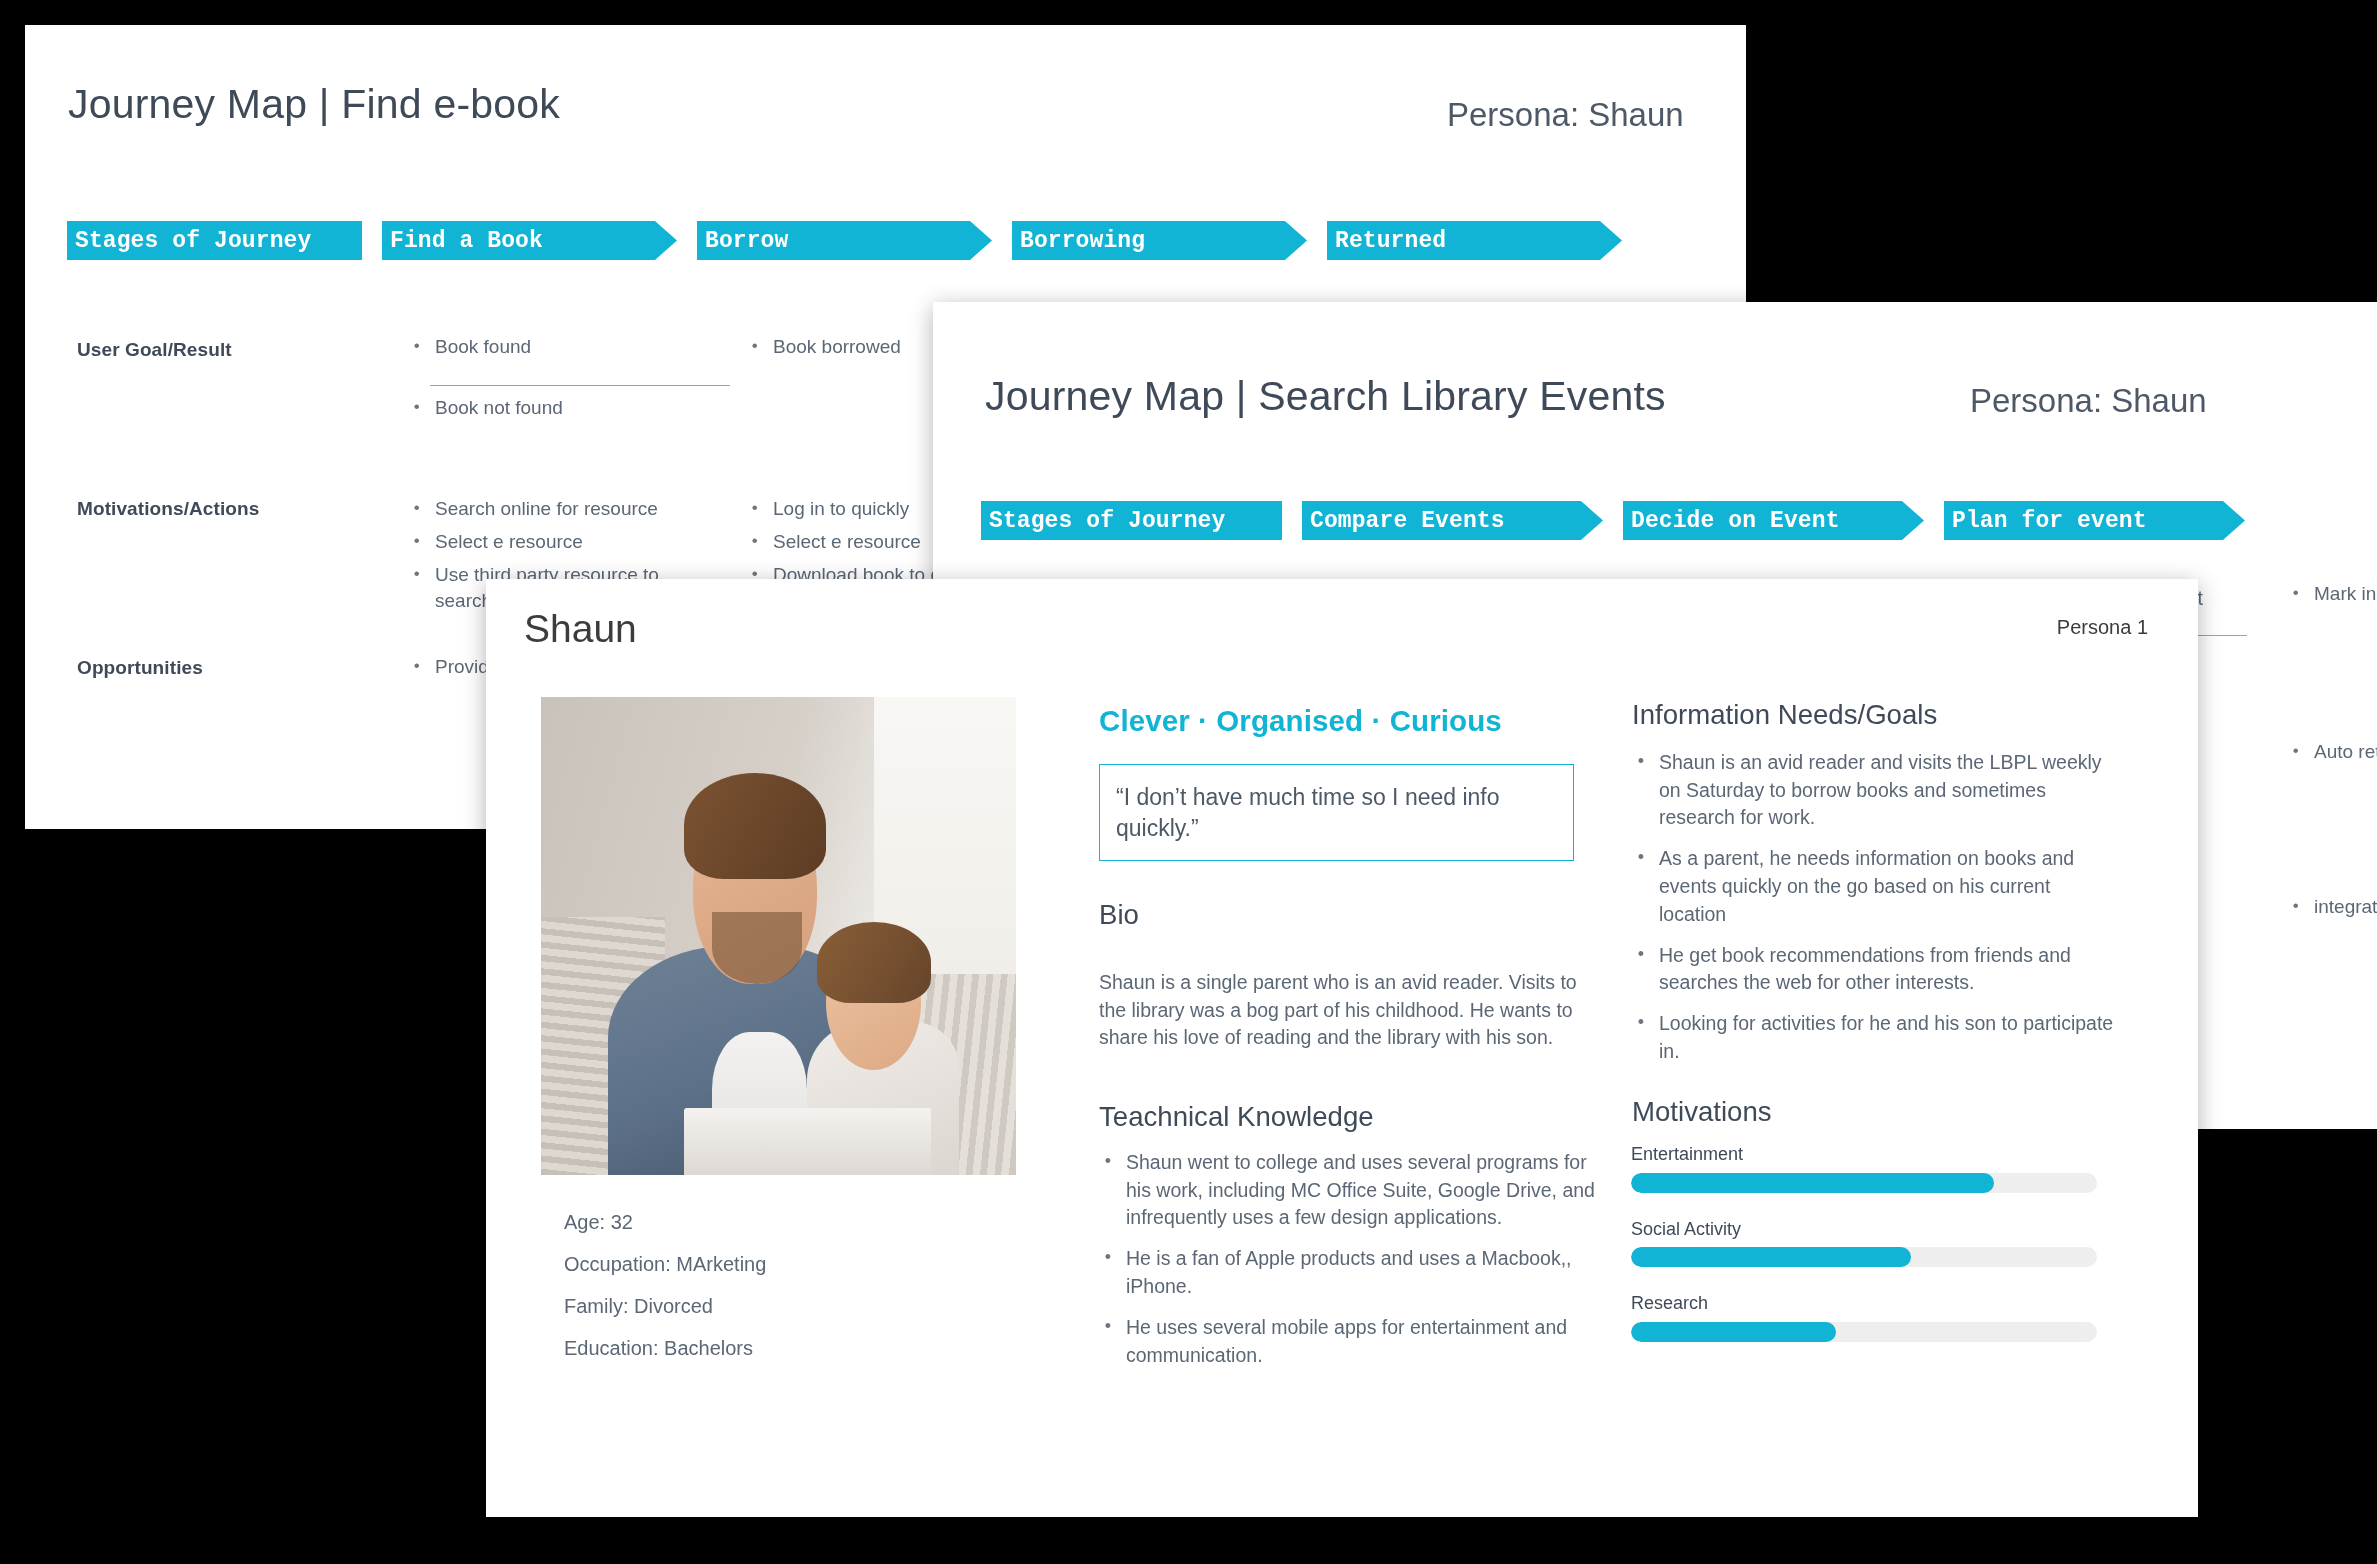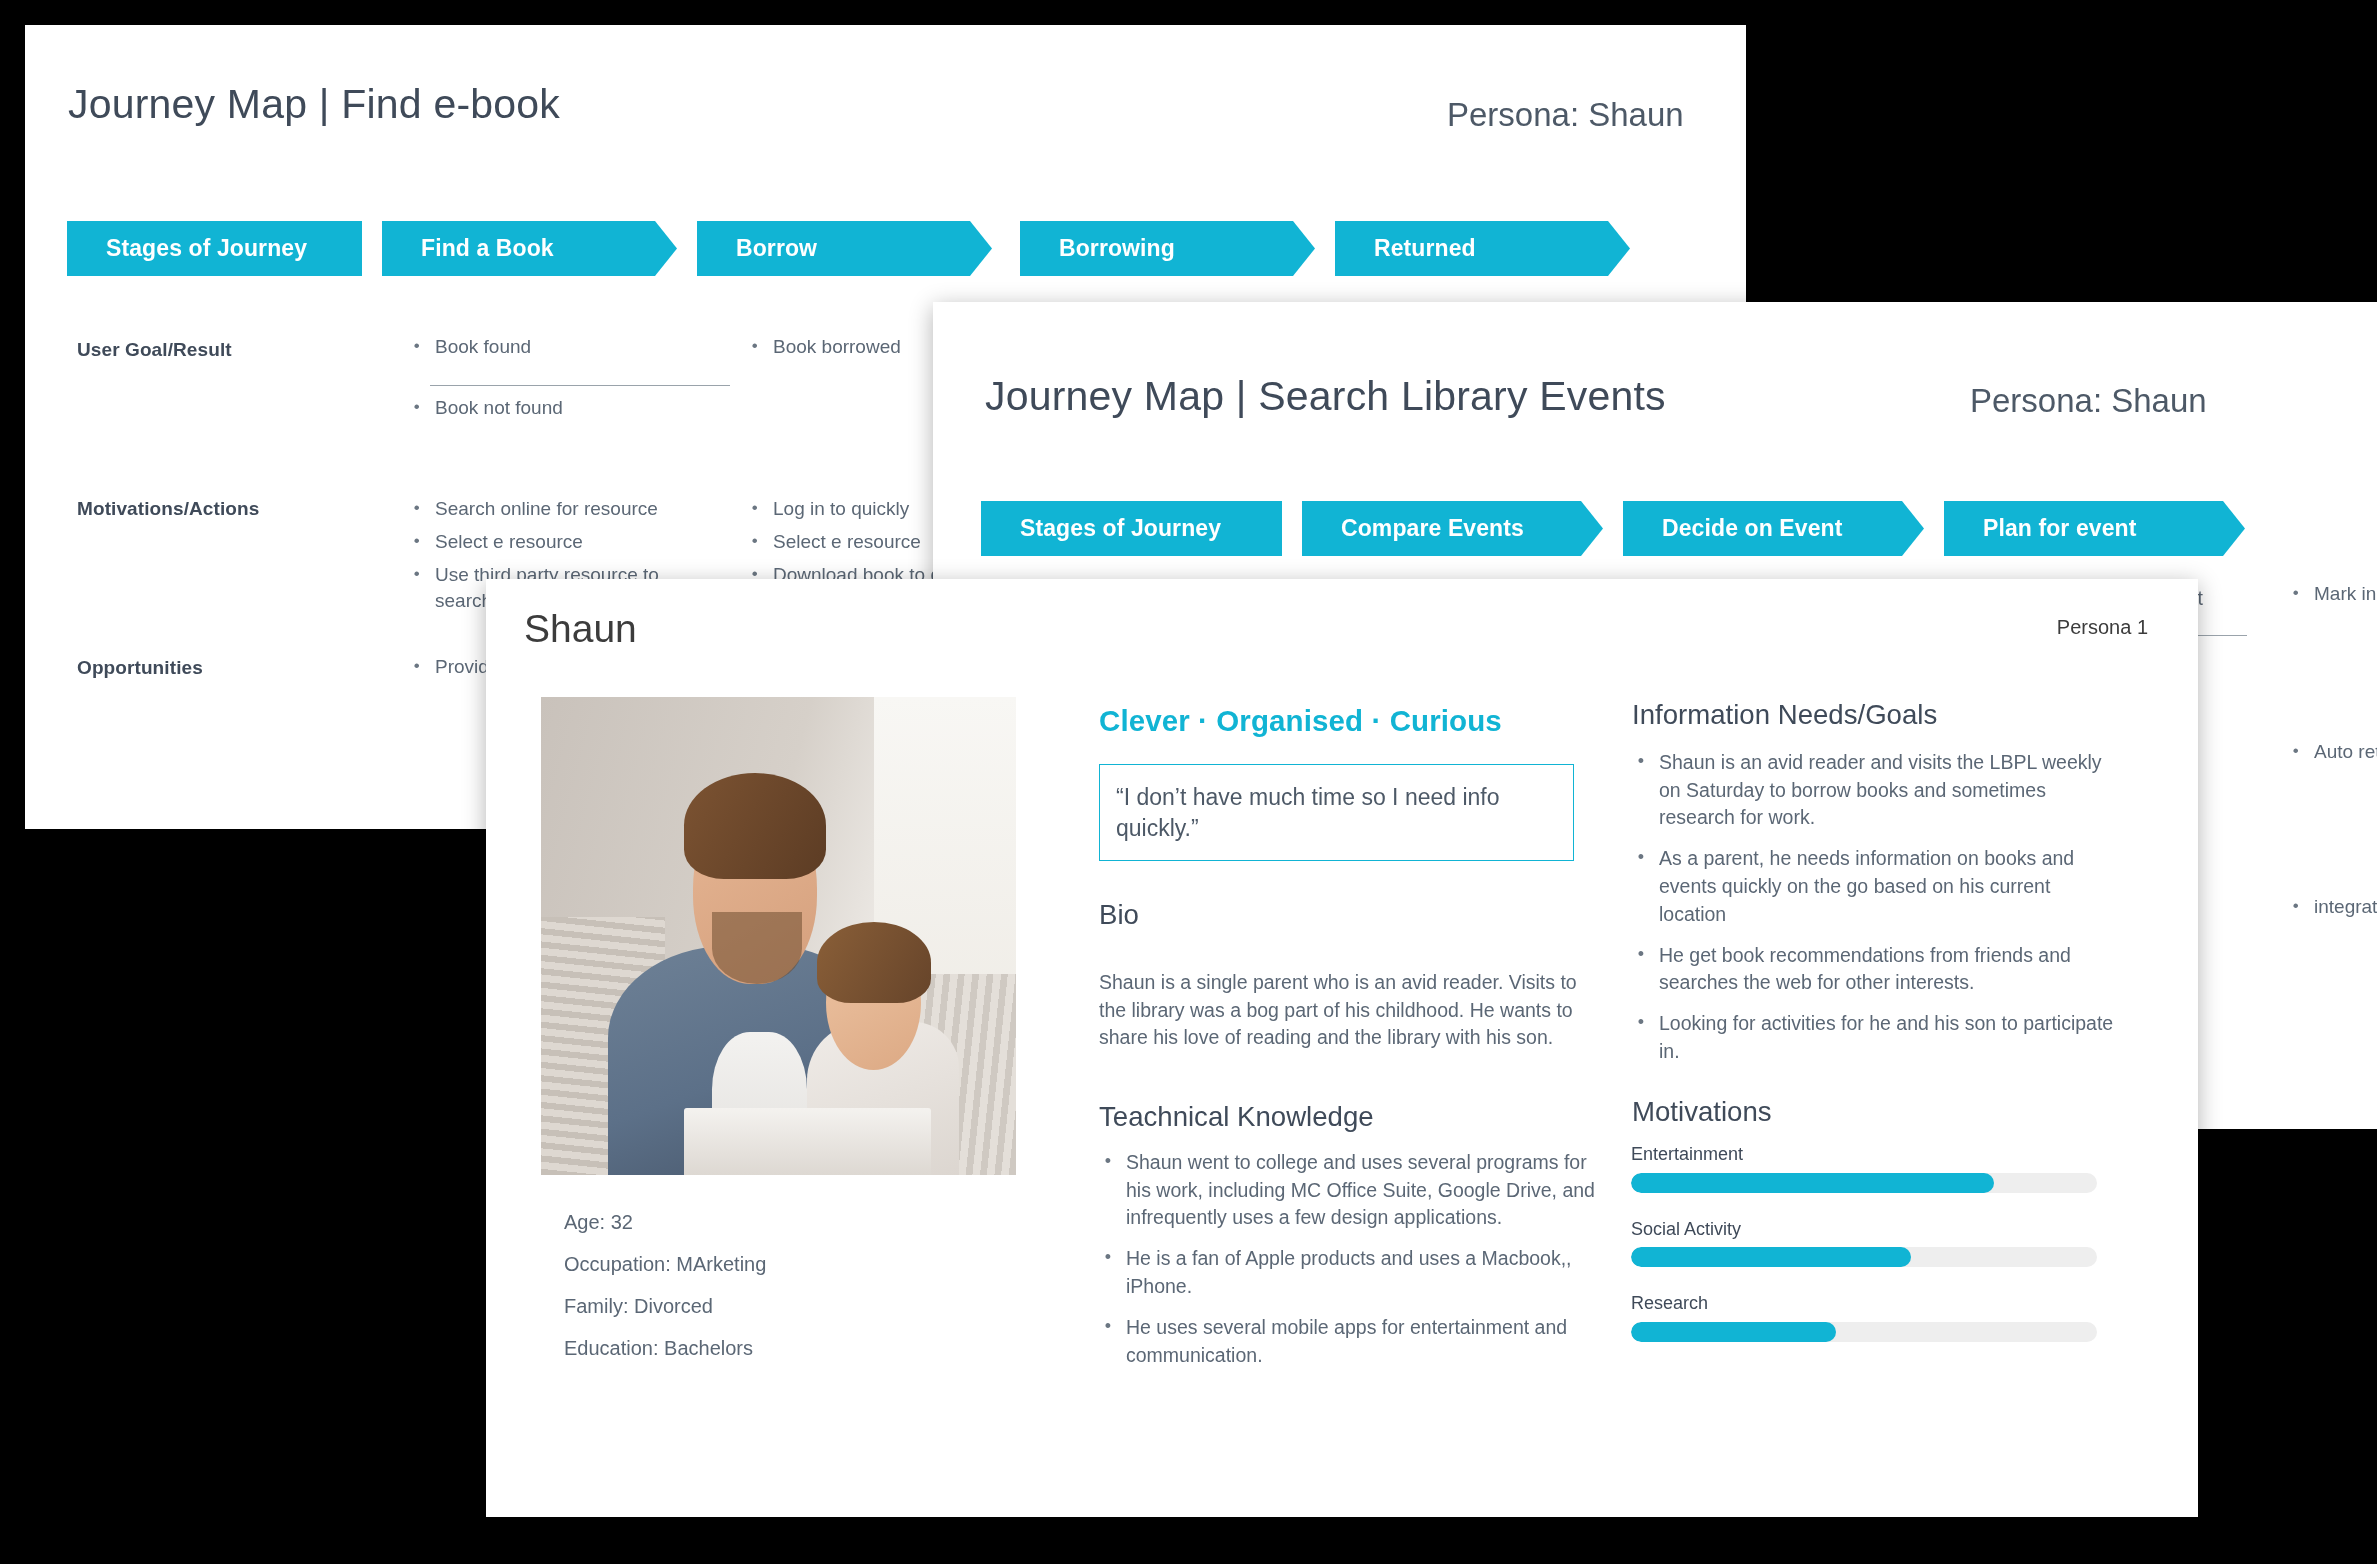--- a/index.html
+++ b/index.html
@@ -42,22 +42,23 @@
   .stages-row { position: absolute; display: flex; }
   .stage-chip {
     position: relative;
     background: #11b4d4;
     color: #ffffff;
     font-size: 23px;
     font-weight: 700;
     display: flex;
     align-items: center;
     letter-spacing: 0.1px;
-    height: 55px;
-    padding-left: 39px;
+    height: 39px;
+    padding-left: 8px;
+    font-family: Liberation Mono, monospace;
   }
   .stage-chip.arrow { clip-path: polygon(0 0, calc(100% - 22px) 0, 100% 50%, calc(100% - 22px) 100%, 0 100%); }
 
   
   .row-label {
     position: absolute;
     font-size: 19px;
     font-weight: 700;
     color: #3f4a59;
     letter-spacing: 0.1px;
@@ -193,21 +194,21 @@
     <div class="stages-row" style="left:42px; top:196px;">
       <div class="stage-chip" style="width:295px;">
         <span>Stages of Journey</span>
       </div>
       <div class="stage-chip arrow" style="width:295px; margin-left:20px;">
         <span>Find a Book</span>
       </div>
       <div class="stage-chip arrow" style="width:295px; margin-left:20px;">
         <span>Borrow</span>
       </div>
-      <div class="stage-chip arrow" style="width:295px; margin-left:28px;">
+      <div class="stage-chip arrow" style="width:295px; margin-left:20px;">
         <span>Borrowing</span>
       </div>
       <div class="stage-chip arrow" style="width:295px; margin-left:20px;">
         <span>Returned</span>
       </div>
     </div>
 
     <div class="row-label" style="left:52px; top:314px;">User Goal/Result</div>
     <ul class="bullets" style="left:385px; top:309px; width:295px;">
       <li>Book found</li>

